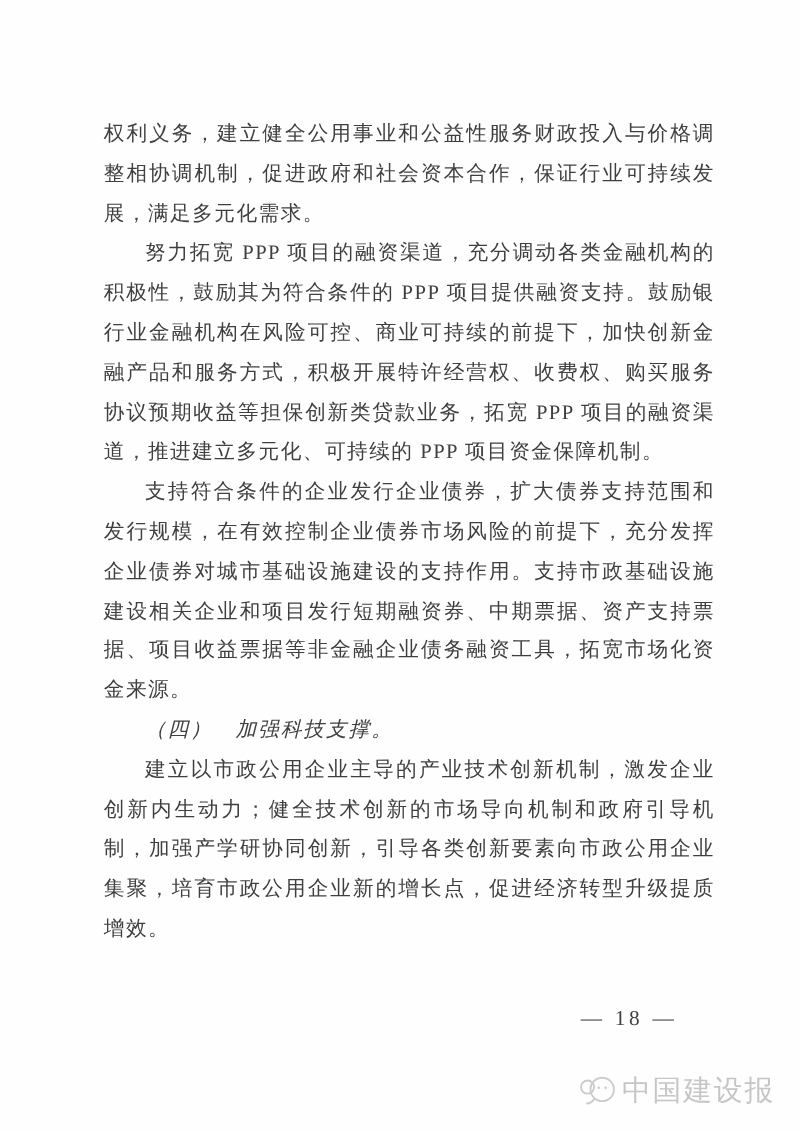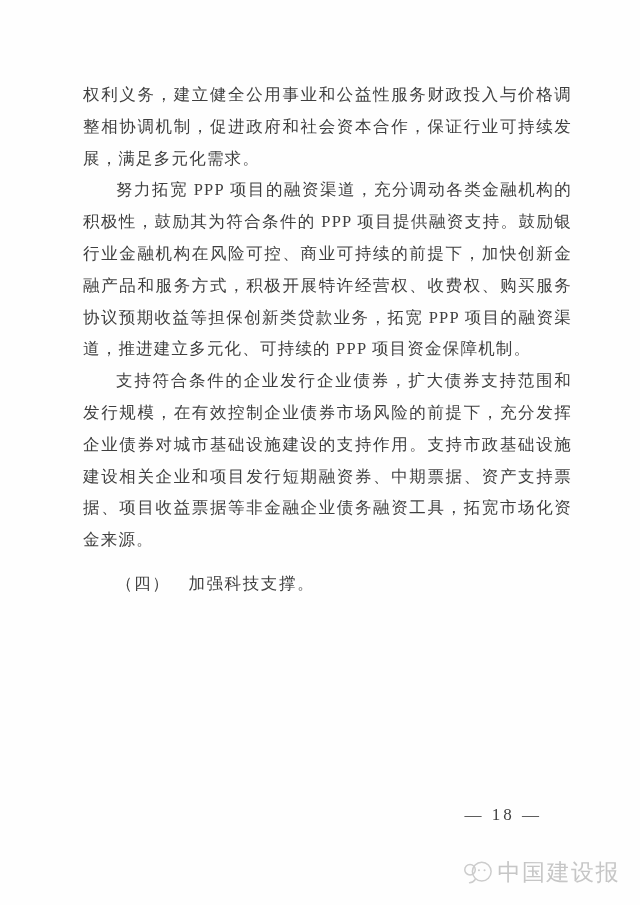--- a/index.html
+++ b/index.html
@@ -12,37 +12,37 @@
     font-family: "Liberation Serif", "DejaVu Serif", serif;
   }
   .page {
     position: absolute;
     inset: 0;
     background: #fefefe;
   }
   .content {
     position: absolute;
     left: 83px;
-    top: 79px;
+    top: 91px;
     width: 489px;
   }
   .para {
     margin: 0;
     font-size: 16.5px;
     line-height: 31.8px;
     color: #3f3f3f;
     letter-spacing: 1.2px;
     text-align: justify;
     text-justify: inter-character;
     text-indent: 2em;
   }
   .para.no-indent { text-indent: 0; }
   .para.heading {
+    font-style: italic;
     letter-spacing: 1.6px;
-    margin-top: 12px;
   }
   .pagenum {
     position: absolute;
     top: 805px;
     right: 98px;
     font-size: 17px;
     color: #3f3f3f;
     letter-spacing: 3px;
   }
   .footer {
@@ -64,20 +64,21 @@
 </head>
 <body>
 
 <div class="page">
 
   <div class="content">
     <p class="para no-indent">权利义务，建立健全公用事业和公益性服务财政投入与价格调整相协调机制，促进政府和社会资本合作，保证行业可持续发展，满足多元化需求。</p>
     <p class="para">努力拓宽 PPP 项目的融资渠道，充分调动各类金融机构的积极性，鼓励其为符合条件的 PPP 项目提供融资支持。鼓励银行业金融机构在风险可控、商业可持续的前提下，加快创新金融产品和服务方式，积极开展特许经营权、收费权、购买服务协议预期收益等担保创新类贷款业务，拓宽 PPP 项目的融资渠道，推进建立多元化、可持续的 PPP 项目资金保障机制。</p>
     <p class="para">支持符合条件的企业发行企业债券，扩大债券支持范围和发行规模，在有效控制企业债券市场风险的前提下，充分发挥企业债券对城市基础设施建设的支持作用。支持市政基础设施建设相关企业和项目发行短期融资券、中期票据、资产支持票据、项目收益票据等非金融企业债务融资工具，拓宽市场化资金来源。</p>
     <p class="para heading">（四）　加强科技支撑。</p>
+    <p class="para">建立以市政公用企业主导的产业技术创新机制，激发企业创新内生动力；健全技术创新的市场导向机制和政府引导机制，加强产学研协同创新，引导各类创新要素向市政公用企业集聚，培育市政公用企业新的增长点，促进经济转型升级提质增效。</p>
   </div>
 
   <div class="pagenum">— 18 —</div>
 
   <div class="footer">
     <span class="logo">
       <svg width="30" height="27" viewBox="0 0 32 28" aria-hidden="true">
         <circle cx="20" cy="13" r="10" stroke="#cccccc" stroke-width="1.6" fill="none"></circle>
         <circle cx="7.5" cy="11" r="5.6" stroke="#cccccc" stroke-width="1.6" fill="none"></circle>
         <path d="M13 21.5 q-2.5 3.5 -6 3.5" stroke="#cccccc" stroke-width="1.6" fill="none" stroke-linecap="round"></path>

